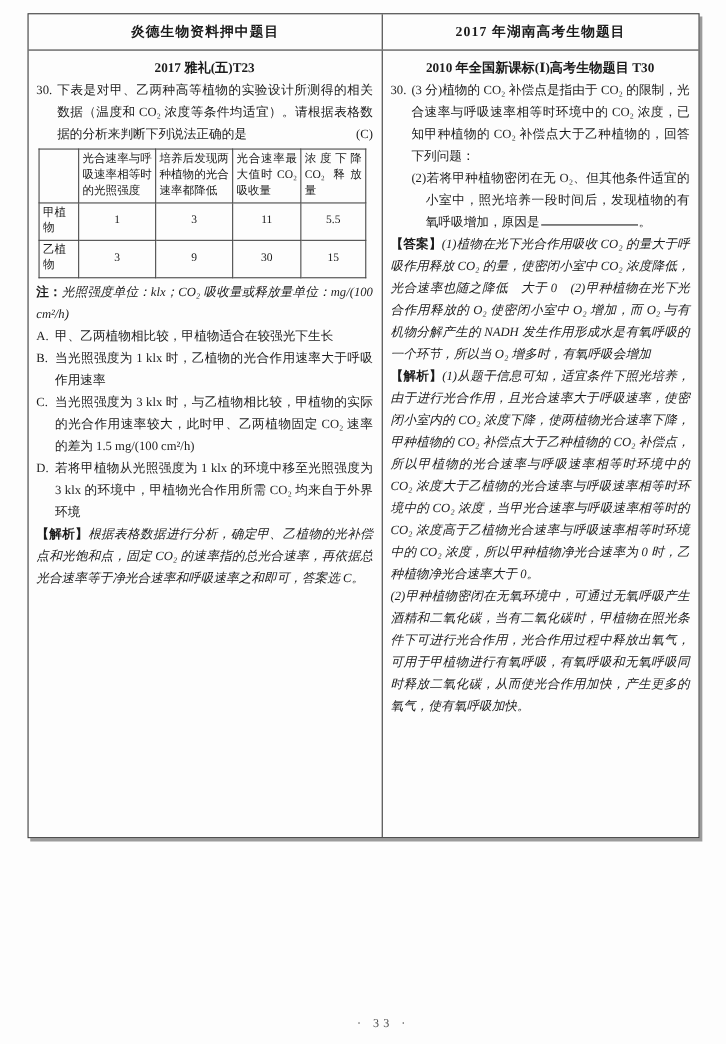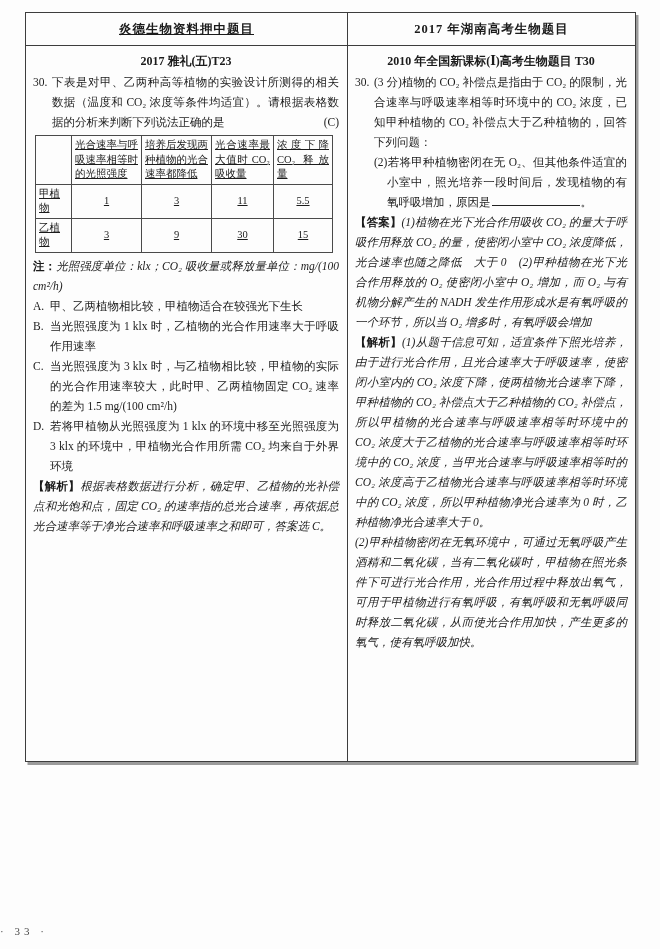--- a/index.html
+++ b/index.html
@@ -16,36 +16,36 @@
     border:1.5px solid #3d3d3d;
     box-shadow:2.5px 3px 0 #9b9b9b;
     background:#fdfdfd;
     box-sizing:border-box;
   }
   .head-row{display:flex;height:33px;border-bottom:1.5px solid #3d3d3d;box-sizing:border-box;}
   .head-cell{
     display:flex;align-items:center;justify-content:center;
     font-weight:700;font-size:12.5px;letter-spacing:1px;box-sizing:border-box;
   }
-  .head-cell.hl{width:322px;border-right:1.5px solid #3d3d3d;text-decoration:underline;}
+  .head-cell.hl{width:322px;border-right:1.5px solid #3d3d3d;}
   .head-cell.hr{flex:1;}
   .body-row{display:flex;height:calc(100% - 33px);}
   .col{box-sizing:border-box;overflow:hidden;font-size:11.5px;line-height:20px;text-align:justify;}
   .col.lc{width:322px;border-right:1.5px solid #3d3d3d;padding:4px 8px 0 7px;}
   .col.rc{flex:1;padding:4px 8px 0 7px;}
   .src{font-weight:700;font-size:12px;line-height:22px;text-align:center;}
   .qblock{display:flex;}
   .qnum{flex:0 0 19px;}
   .qtext{flex:1;}
   .ansmark{float:right;}
   
   table.dtable{border-collapse:collapse;margin:3px 0 3px 2px;table-layout:fixed;width:297px;}
   table.dtable th,table.dtable td{
     border:1px solid #4a4a4a;font-size:10.5px;line-height:14.5px;
-    padding:2px 3px;text-align:center;vertical-align:middle;font-weight:400;text-decoration:underline;
+    padding:2px 3px;text-align:center;vertical-align:middle;font-weight:400;
   }
   table.dtable th{text-align:justify;text-align-last:left;}
   table.dtable th.rowhead{width:36px;}
   table.dtable col.c1{width:36px;}
   table.dtable col.c2,table.dtable col.c3{width:70px;}
   table.dtable col.c4{width:62px;}
   table.dtable col.c5{width:59px;}
   table.dtable td.rlab{text-align:left;}
   .kai{font-style:italic;}
   .note{margin:2px 0;}
@@ -56,22 +56,22 @@
   .para{margin:0;}
   .blank{
     display:inline-block;border-bottom:1px solid #222;
     height:0.85em;vertical-align:baseline;margin:0 1px;
   }
   .blank.w110{width:108px;}
   .blank.w100{width:96px;}
   .blank.w90{width:88px;}
   .subq{padding-left:13px;text-indent:-13px;}
   .pageno{
-    position:absolute;left:0;right:0;bottom:12px;
-    font-size:11px;color:#4a4a4a;letter-spacing:4px;
+    position:absolute;left:0;right:0;bottom:12px;text-align:center;
+    font-size:11px;color:#4a4a4a;letter-spacing:4px;padding-left:37px;
   }
 </style>
 </head>
 <body>
 
 <div class="page">
   <div class="sheet">
 
     <div class="head-row">
       <div class="head-cell hl">炎德生物资料押中题目</div>

